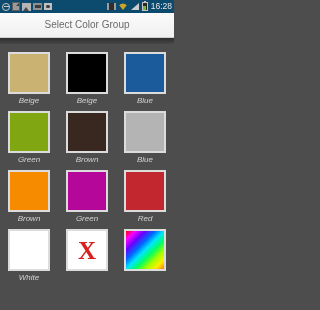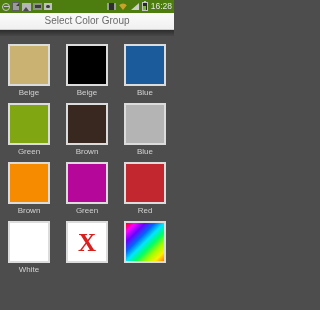--- a/index.html
+++ b/index.html
@@ -19,21 +19,21 @@
     width: 174px;
     height: 310px;
     overflow: hidden;
     background: #4d4d4d;
   }
 
   
   .status-bar {
     position: relative;
     height: 13px;
-    background: #4d7c0f;
+    background: #0c4a6e;
     display: flex;
     align-items: center;
     justify-content: space-between;
     padding: 4px 2px;
     box-sizing: border-box;
   }
   .status-left, .status-right {
     display: flex;
     align-items: center;
     gap: 2px;
@@ -152,21 +152,21 @@
   .clock {
     color: #e6e6e6;
     font-size: 8.5px;
     line-height: 13px;
     letter-spacing: 0;
     padding-left: 1px;
   }
 
   
   .title-bar {
-    height: 17px;
+    height: 25px;
     background: linear-gradient(#fbfbfb, #f0f0f0);
     display: flex;
     align-items: center;
     justify-content: center;
     border-bottom: 1px solid #cfcfcf;
     box-sizing: border-box;
   }
   .title-text {
     color: #6b6b6b;
     font-size: 10px;
@@ -203,20 +203,21 @@
     background: #888;
     position: relative;
   }
   .swatch-label {
     color: #d2d2d2;
     font-size: 8px;
     line-height: 12px;
     margin-top: 1px;
     text-align: center;
     white-space: nowrap;
+    font-style: italic;
   }
   .swatch.none-swatch {
     background: #ffffff;
     display: flex;
     align-items: center;
     justify-content: center;
   }
   .none-x {
     color: #d8201f;
     font-size: 25px;

